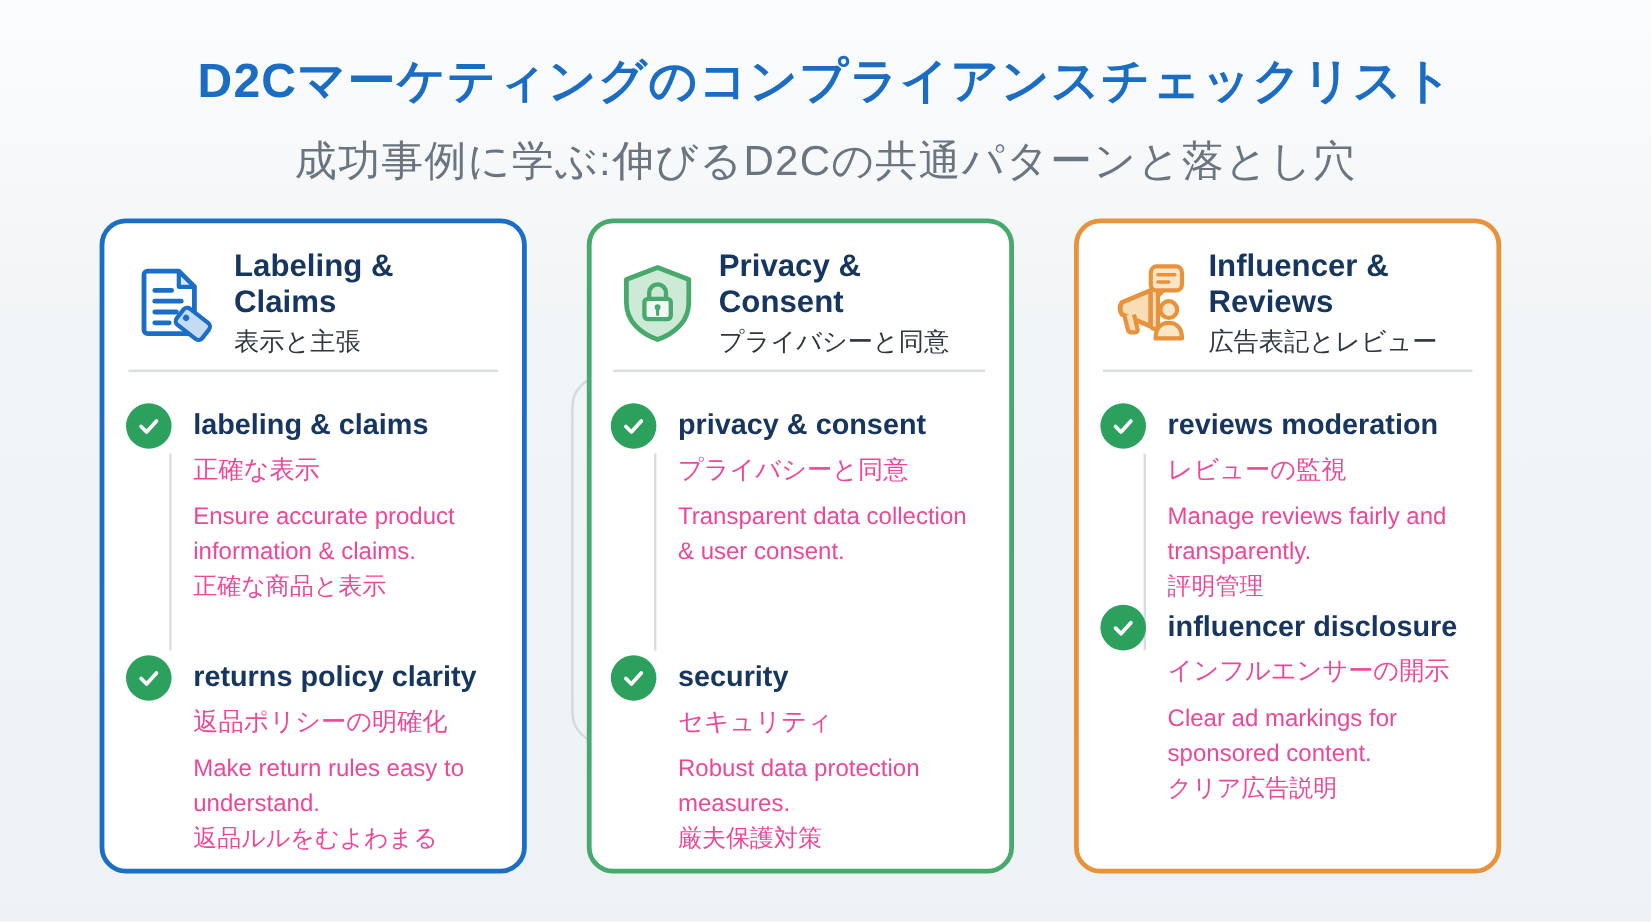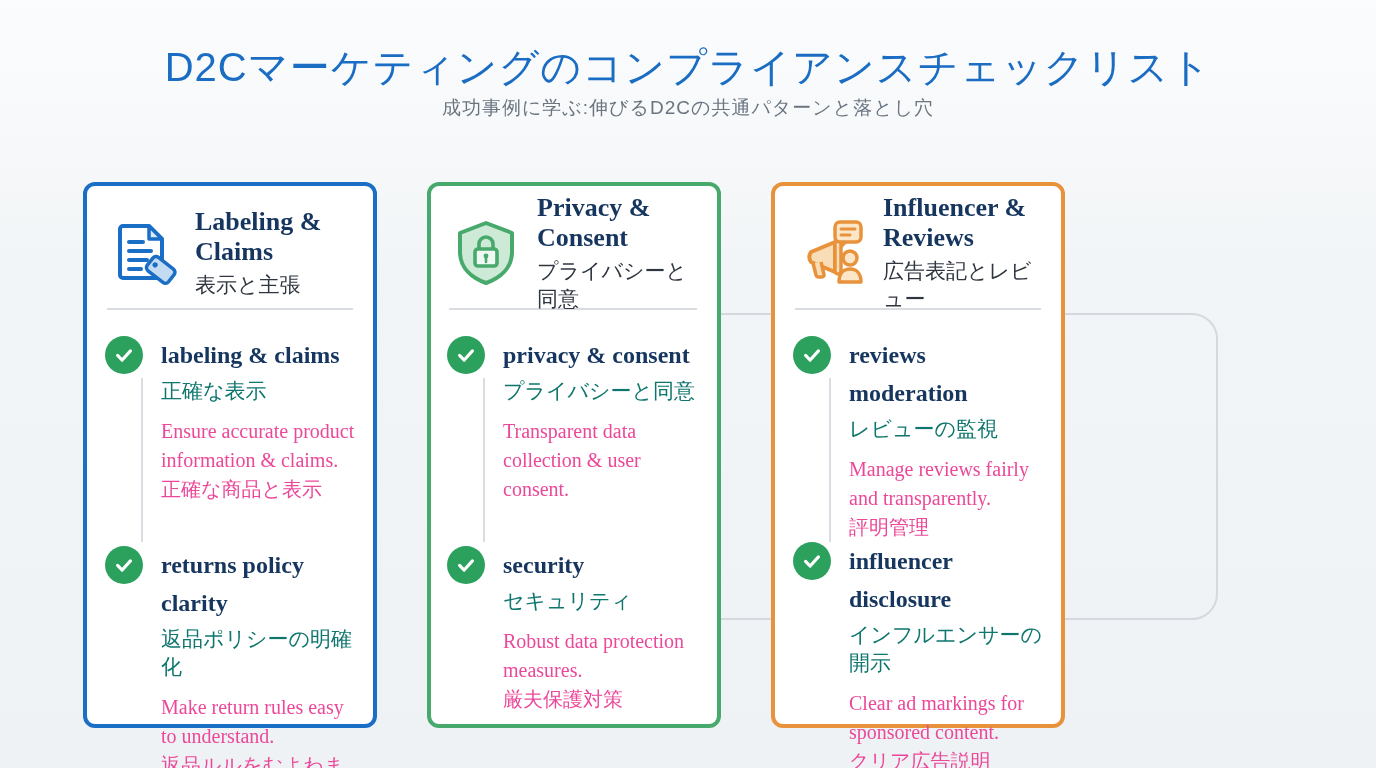--- a/index.html
+++ b/index.html
@@ -4,40 +4,40 @@
 <style>
   * { margin: 0; padding: 0; box-sizing: border-box; }
   html, body { width: 1376px; height: 768px; overflow: hidden; }
   body {
     font-family: "Liberation Sans", "DejaVu Sans", sans-serif;
     background: linear-gradient(180deg, #fbfcfd 0%, #f2f5f7 35%, #eef2f5 100%);
     position: relative;
   }
   .page-header { text-align: center; padding-top: 40px; }
   .main-title {
-    font-size: 40px; font-weight: 400; color: #1a6dc3; letter-spacing: 1px;
+    font-size: 40px; font-weight: 700; color: #1a6dc3; letter-spacing: 1px;
   }
   .main-subtitle {
-    font-size: 19px; color: #6a7580; letter-spacing: 1px;
+    margin-top: 16px; font-size: 35px; color: #6a7580; letter-spacing: 1px;
   }
   .cards-wrap {
     position: absolute; left: 83px; top: 182px; width: 1210px; height: 546px;
   }
   .link-rect {
     position: absolute; top: 131px; height: 307px; width: 320px;
     border: 2px solid #d5d9df; border-radius: 26px; background: transparent; z-index: 0;
   }
   .link-rect.r2 { left: 393px; }
   .link-rect.r3 { left: 815px; }
   .cards {
     position: relative; z-index: 1; display: flex; gap: 50px; height: 100%;
   }
   .card {
-    width: 294px; height: 546px; background: #ffffff;
-    border-radius: 12px; border: 4px solid #888; padding: 16px 18px 0 18px; font-family: Liberation Serif, serif;
+    width: 356px; height: 546px; background: #ffffff;
+    border-radius: 22px; border: 4px solid #888; padding: 16px 18px 0 18px;
   }
   .card.c-blue   { border-color: #1b6ec5; }
   .card.c-green  { border-color: #47a96b; padding-left: 16px; }
   .card.c-orange { border-color: #e8923c; }
   .card-header {
     display: flex; align-items: center; gap: 14px; height: 102px; padding-left: 2px;
   }
   .card-icon { flex: 0 0 74px; width: 74px; height: 74px; }
   .card-head-text { display: flex; flex-direction: column; justify-content: center; }
   .card-title {
@@ -47,21 +47,21 @@
   .divider { height: 2px; background: #d9dce1; margin: 4px 2px 0 2px; }
   .items { position: relative; padding-top: 26px; }
   .item { display: flex; gap: 18px; position: relative; z-index: 1; }
   .item.first { min-height: 174px; margin-bottom: 36px; }
   .check {
     flex: 0 0 38px; width: 38px; height: 38px; border-radius: 50%;
     background: #2ca15e; display: flex; align-items: center; justify-content: center;
   }
   .check svg { width: 22px; height: 22px; }
   .item-title { font-size: 24px; font-weight: 800; color: #16365f; line-height: 38px; }
-  .item-sub { font-size: 21px; color: #0f766e; margin-top: 3px; }
+  .item-sub { font-size: 21px; color: #ec4899; margin-top: 3px; }
   .item-desc { font-size: 20px; color: #ec4899; line-height: 1.45; margin-top: 12px; max-width: 268px; }
   .item-desc .jp { display: block; }
   .v-line {
     position: absolute; left: 36px; top: 68px; width: 2px; height: 164px;
     background: #d9dce1; z-index: 0;
   }
 </style>
 </head>
 <body>
 

